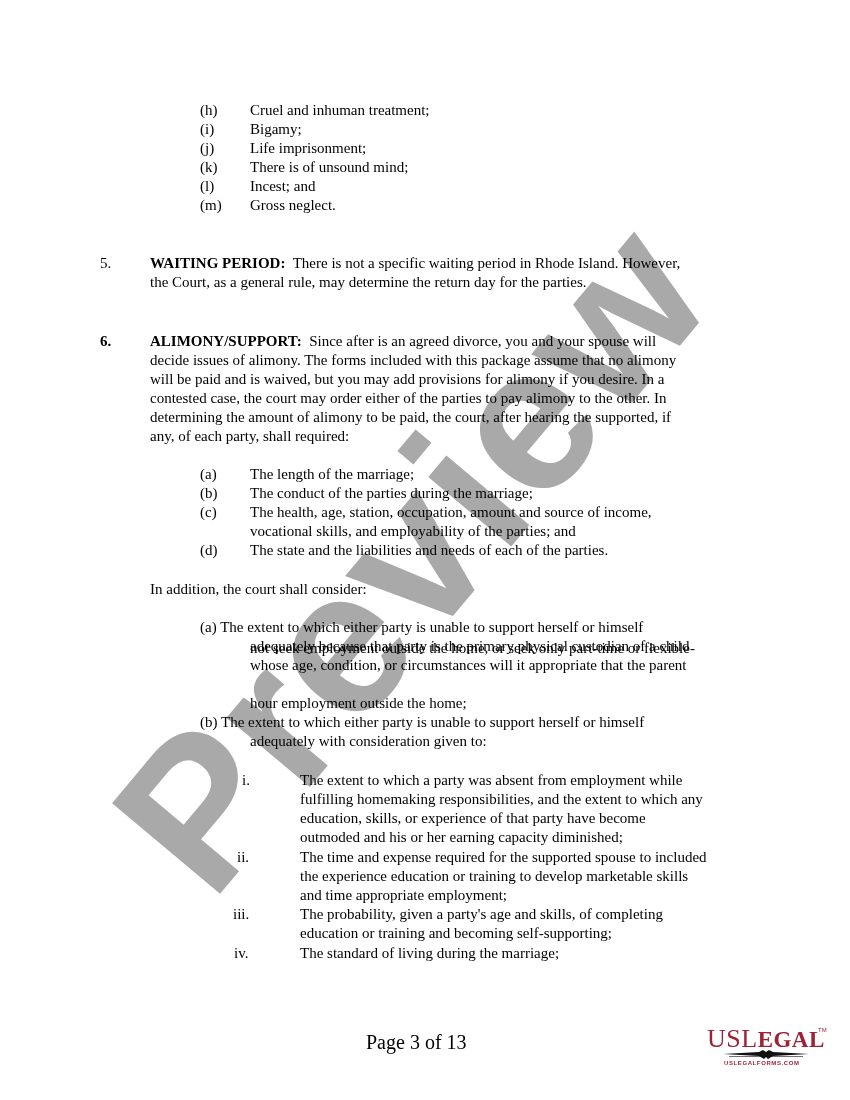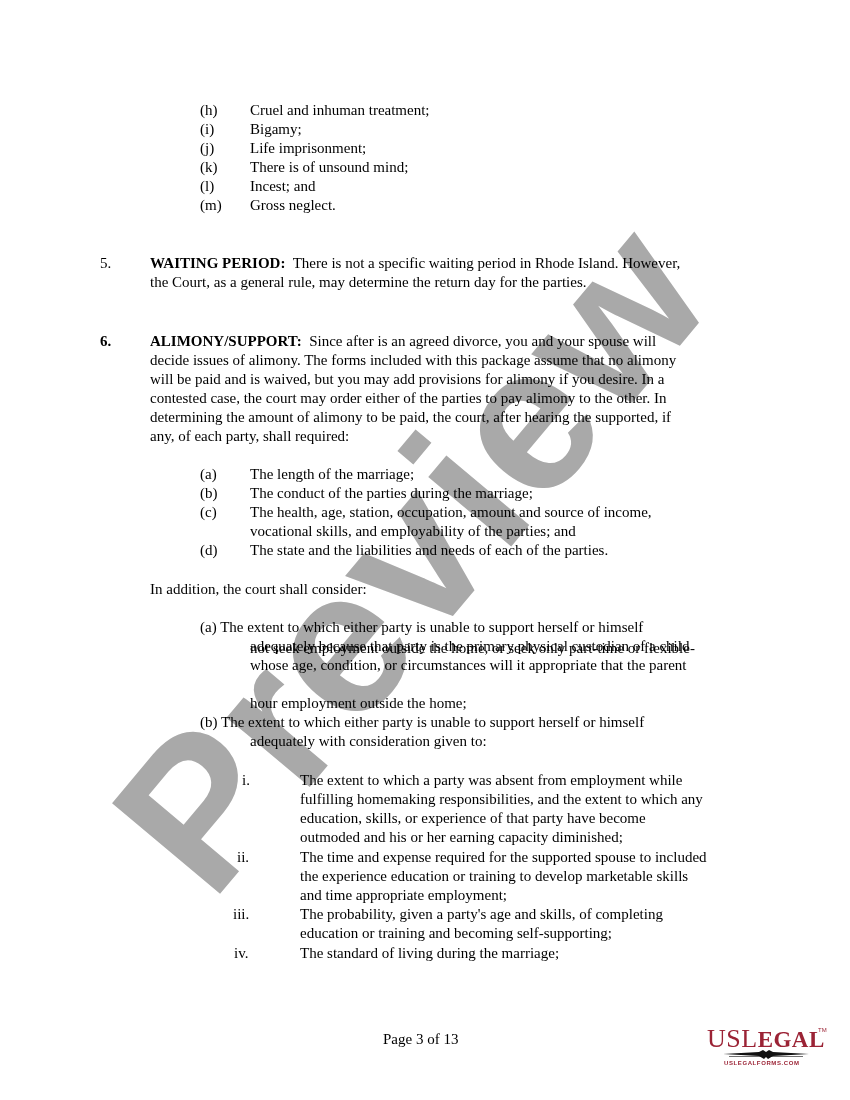--- a/index.html
+++ b/index.html
@@ -13,21 +13,21 @@
       position: absolute; left: 410px; top: 556px;
       transform: translate(-50%, -50%) rotate(-50deg);
       font-family: "Liberation Sans", "DejaVu Sans", sans-serif;
       font-weight: bold; font-size: 205px; letter-spacing: 2px;
       color: #a9a9a9; white-space: nowrap; z-index: 0; line-height: 1;
     }
     .page { position: absolute; inset: 0; z-index: 1; }
     .line { position: absolute; white-space: nowrap; line-height: 19px; }
     .lbl { position: absolute; white-space: nowrap; line-height: 19px; }
     b { font-weight: bold; }
-    .footer-page { position: absolute; left: 383px; top: 1031px; font-size: 15px; }
+    .footer-page { position: absolute; left: 366px; top: 1031px; font-size: 20px; }
     .logo { position: absolute; left: 707px; top: 1026px; width: 118px; height: 42px; }
     .logo-text { font-family: "Liberation Serif", serif; color: #9b2335; font-size: 26px; line-height: 26px; letter-spacing: 0.5px; }
     .logo-text .sm { font-size: 23px; font-weight: bold; }
     .logo-tm { position: absolute; left: 111px; top: 1px; font-size: 6px; color: #9b2335; font-family: "Liberation Sans", sans-serif; }
     .logo-url { position: absolute; left: 17px; top: 34px; font-size: 6px; color: #9b2335; font-family: "Liberation Sans", sans-serif; letter-spacing: 0.6px; font-weight: bold; }
   </style>
 </head>
 <body>
 
 <div class="watermark">Preview</div>

